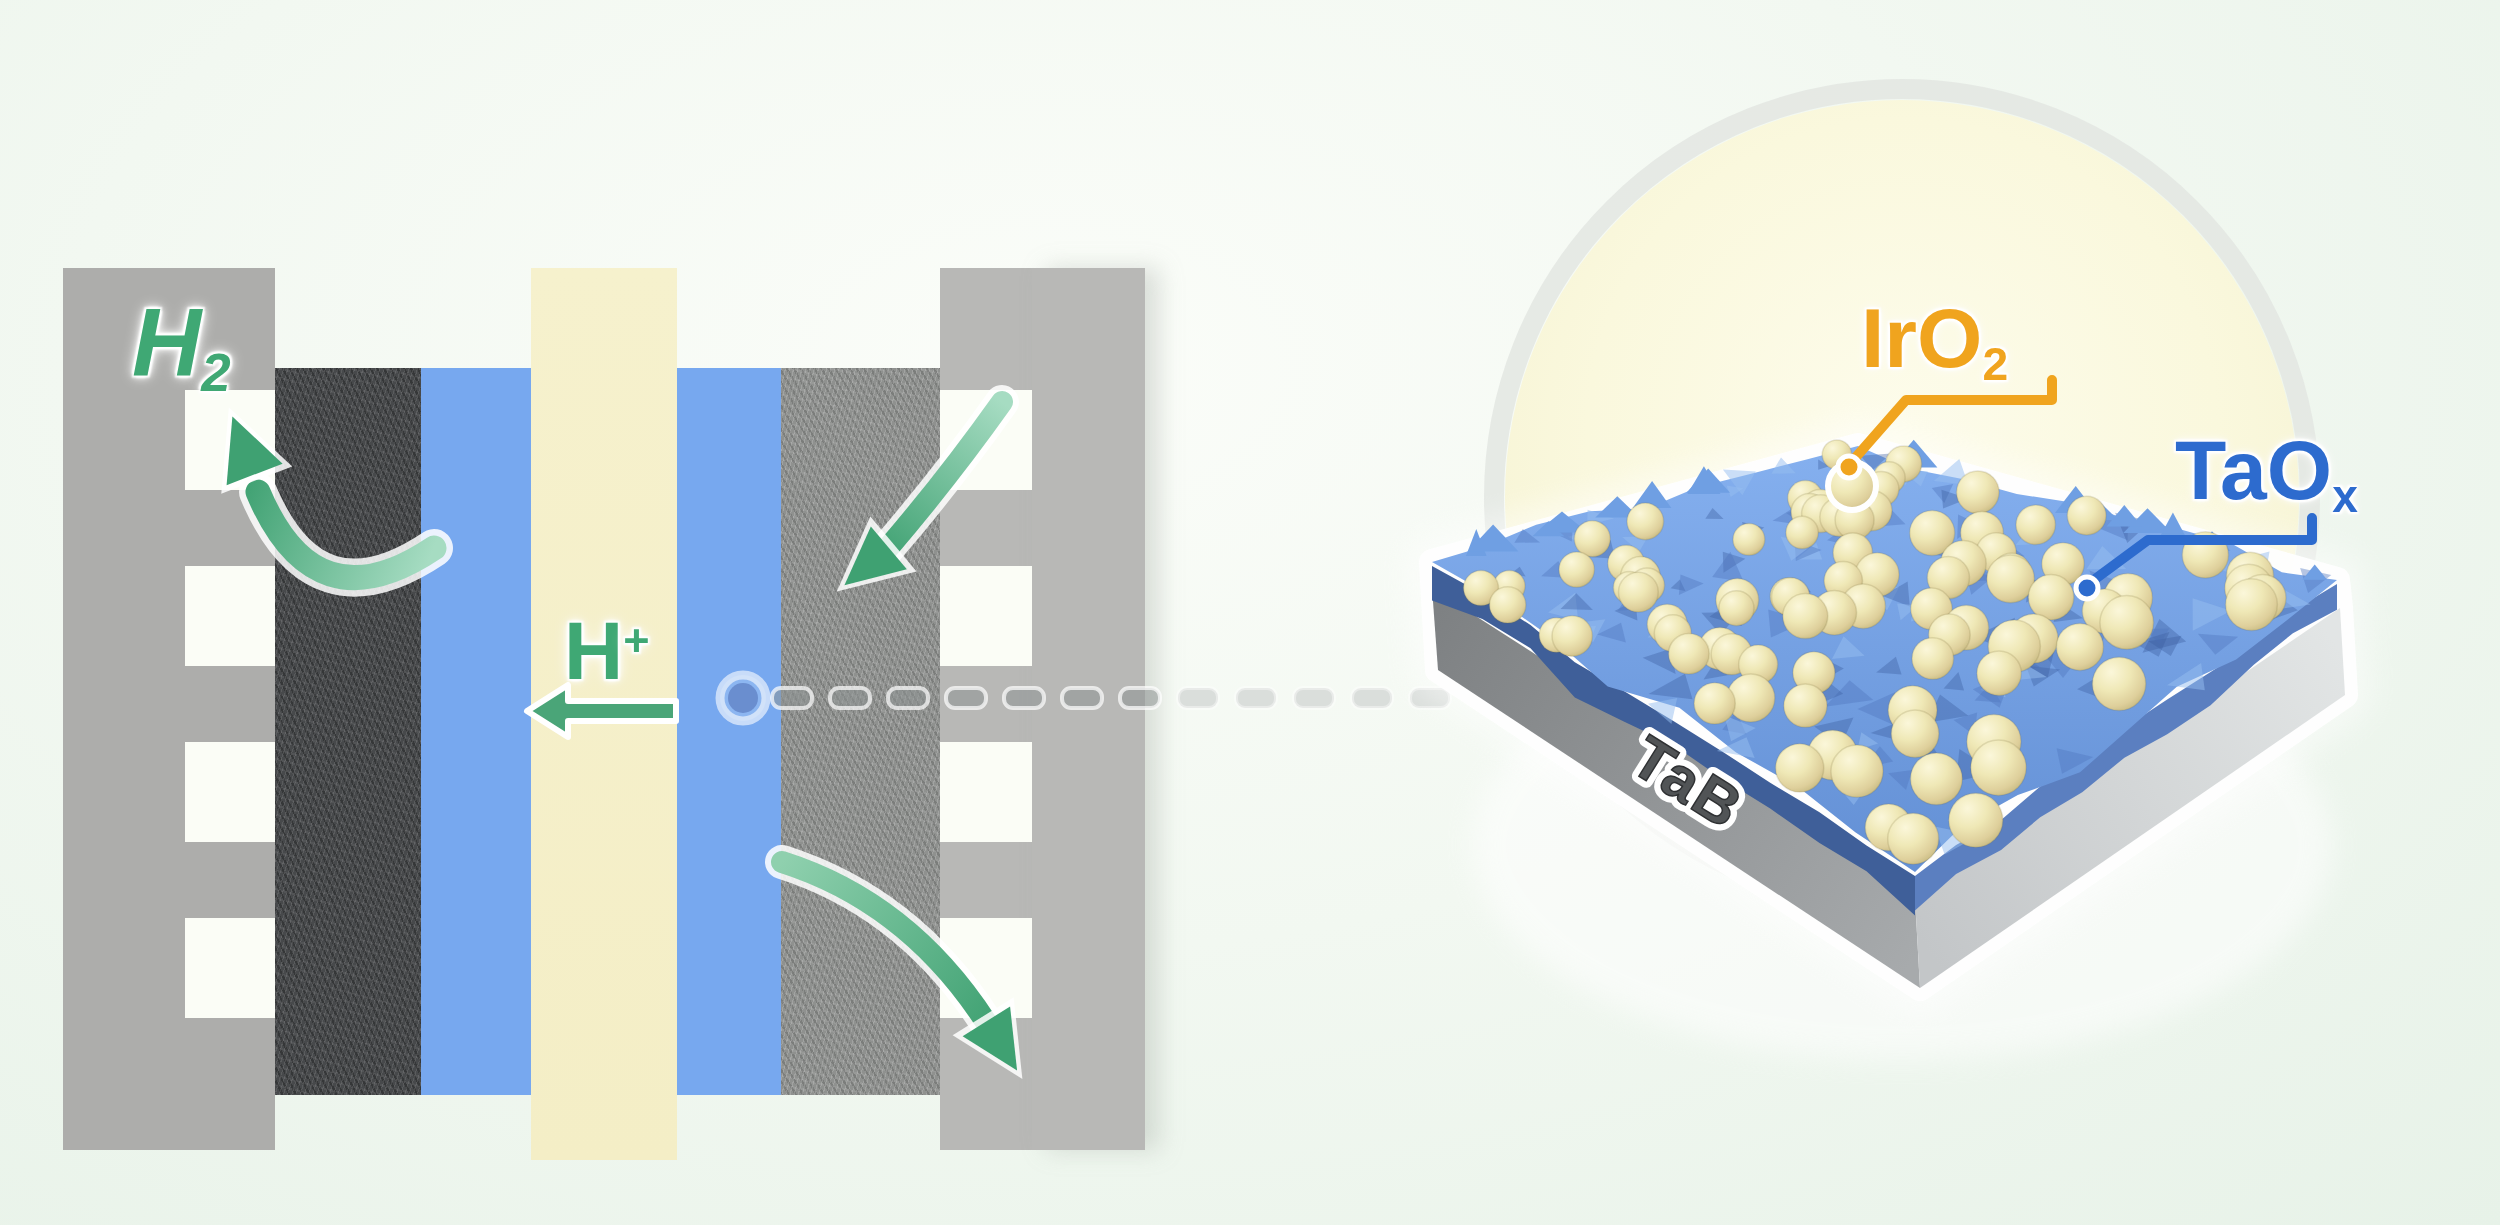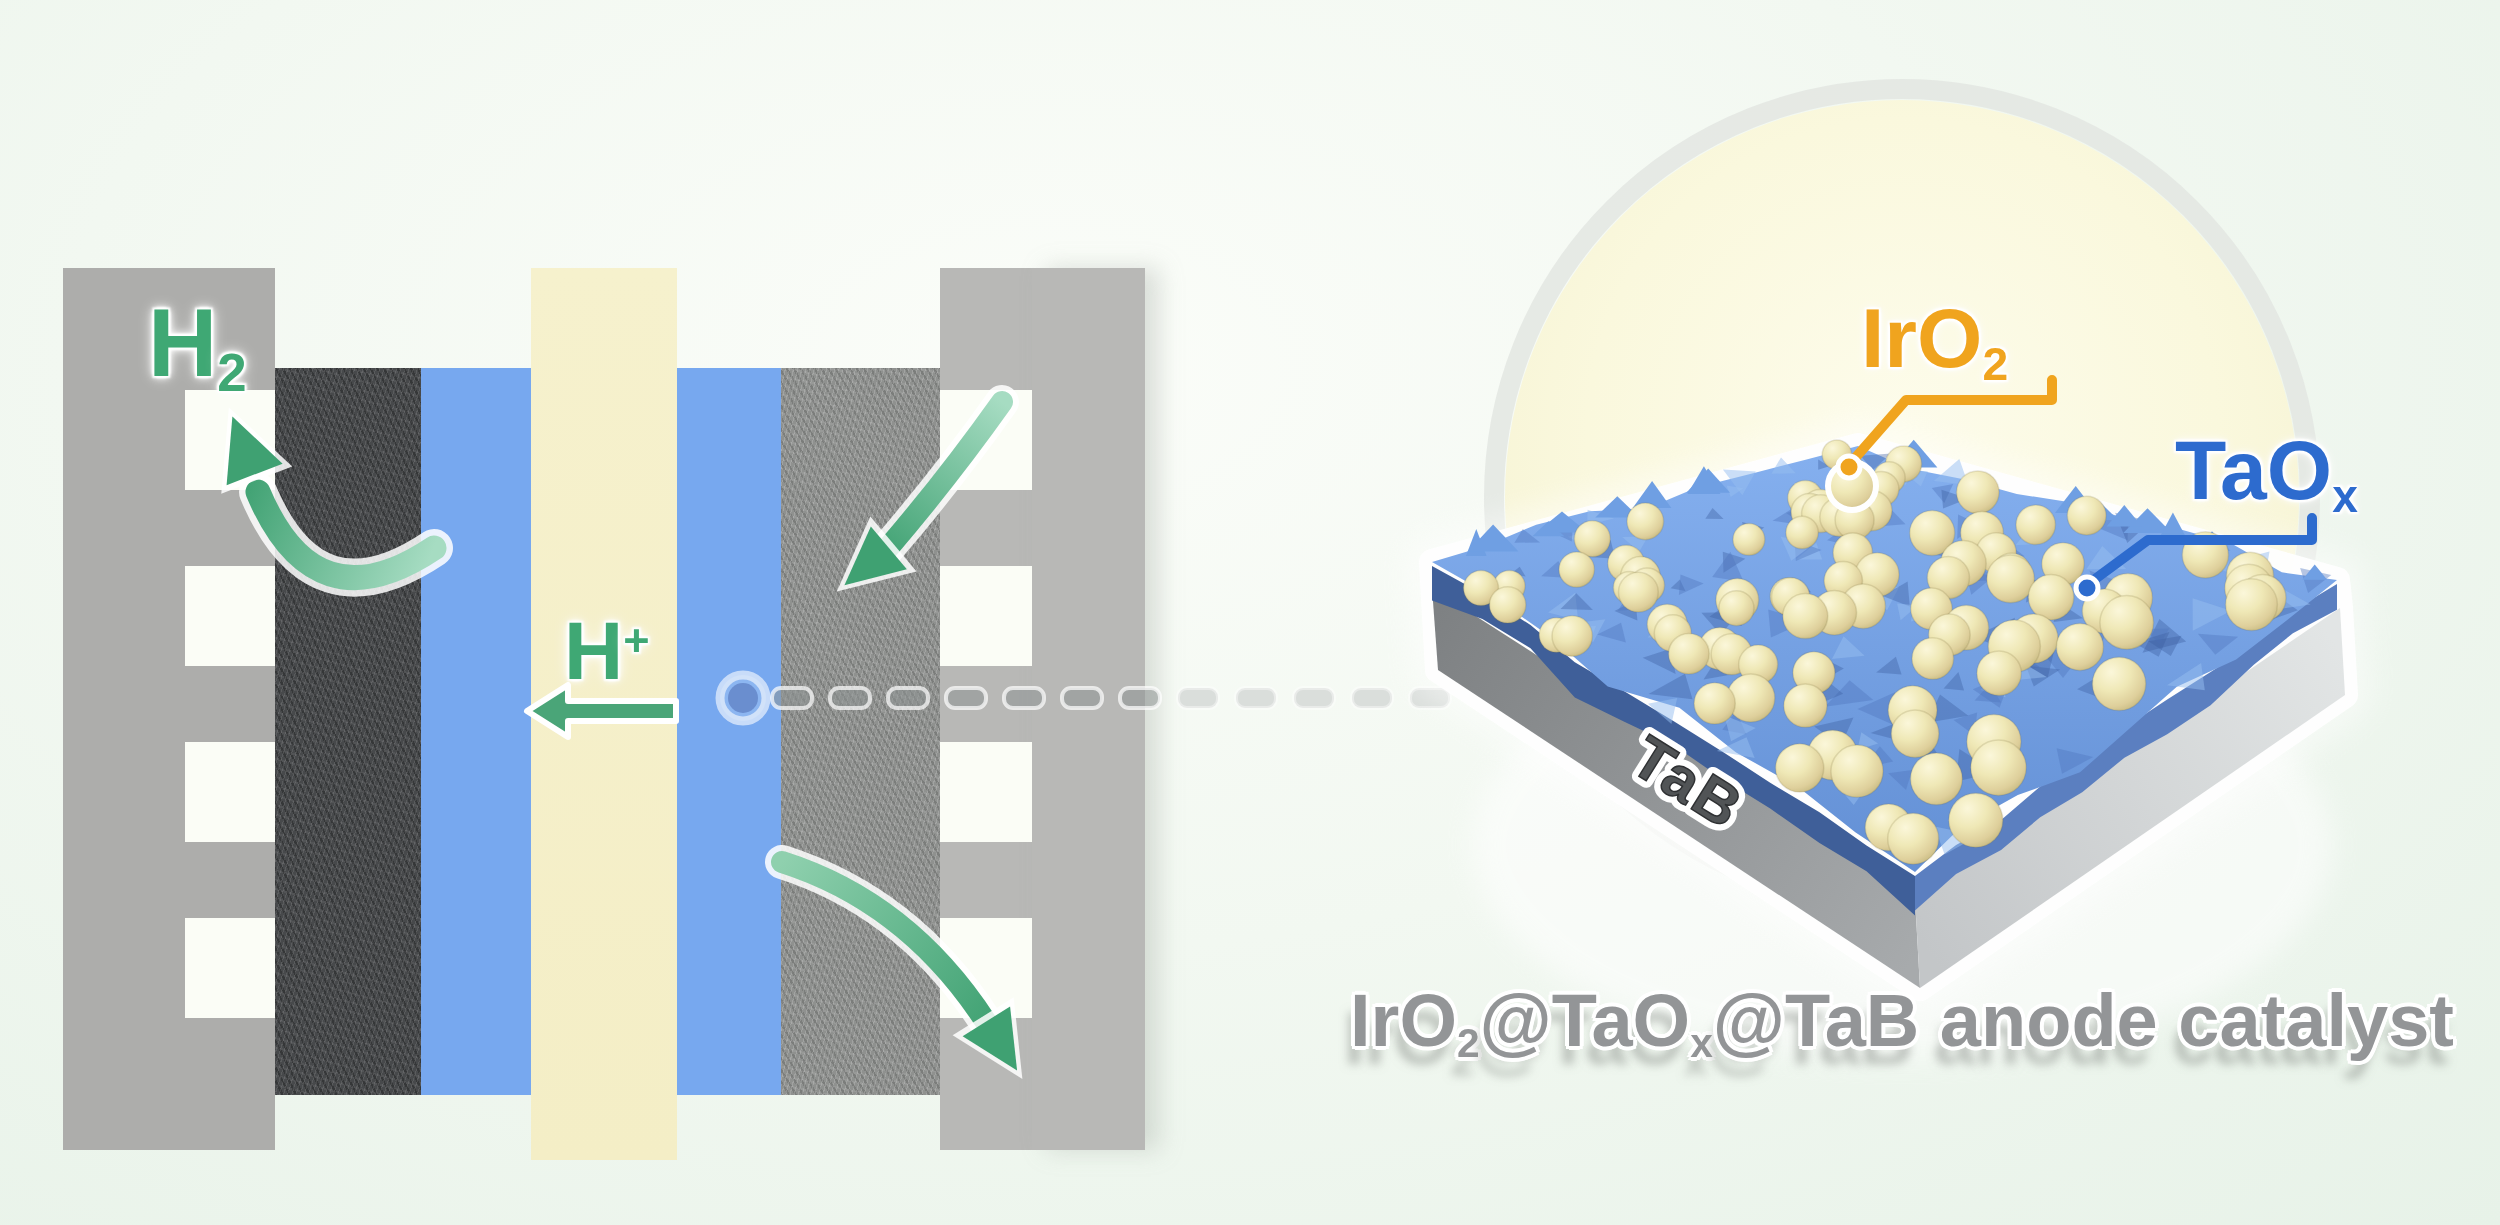--- a/index.html
+++ b/index.html
@@ -441,35 +441,32 @@
     </g>
     <g>
       <polyline points="2312,518 2312,540 2148,540 2087,585" fill="none" stroke="#2d6bce" stroke-width="10" stroke-linejoin="round" stroke-linecap="round"></polyline>
       <circle cx="2087" cy="588" r="11" fill="#2d6bce" stroke="#ffffff" stroke-width="5"></circle>
     </g>
   </svg>
 
   <div class="abs title lab">
   </div>
 
-  <div class="abs lab green-lab" style="left:148px;top:288px;">
+  <div class="abs lab green-lab" style="left:132px;top:288px;font-style:italic;">
     <span>H</span><sub>2</sub>
   </div>
 
 
   <div class="abs lab green-lab hplus" style="left:564px;top:604px;">
     <span>H</span><sup>+</sup>
   </div>
 
 
   <div class="abs lab orange-lab" style="left:1861px;top:290px;">
     <span>IrO</span><sub>2</sub>
   </div>
 
   <div class="abs lab blue-lab" style="left:2128px;top:422px;margin-left:47px;">
     <span>TaO</span><sub>x</sub>
   </div>
 
-  <div class="abs lab caption">
-    <span>IrO</span><sub>2</sub><span>@TaO</span><sub>x</sub><span>@TaB anode catalyst</span>
-  </div>
 
 </div>
 
 </body></html>

